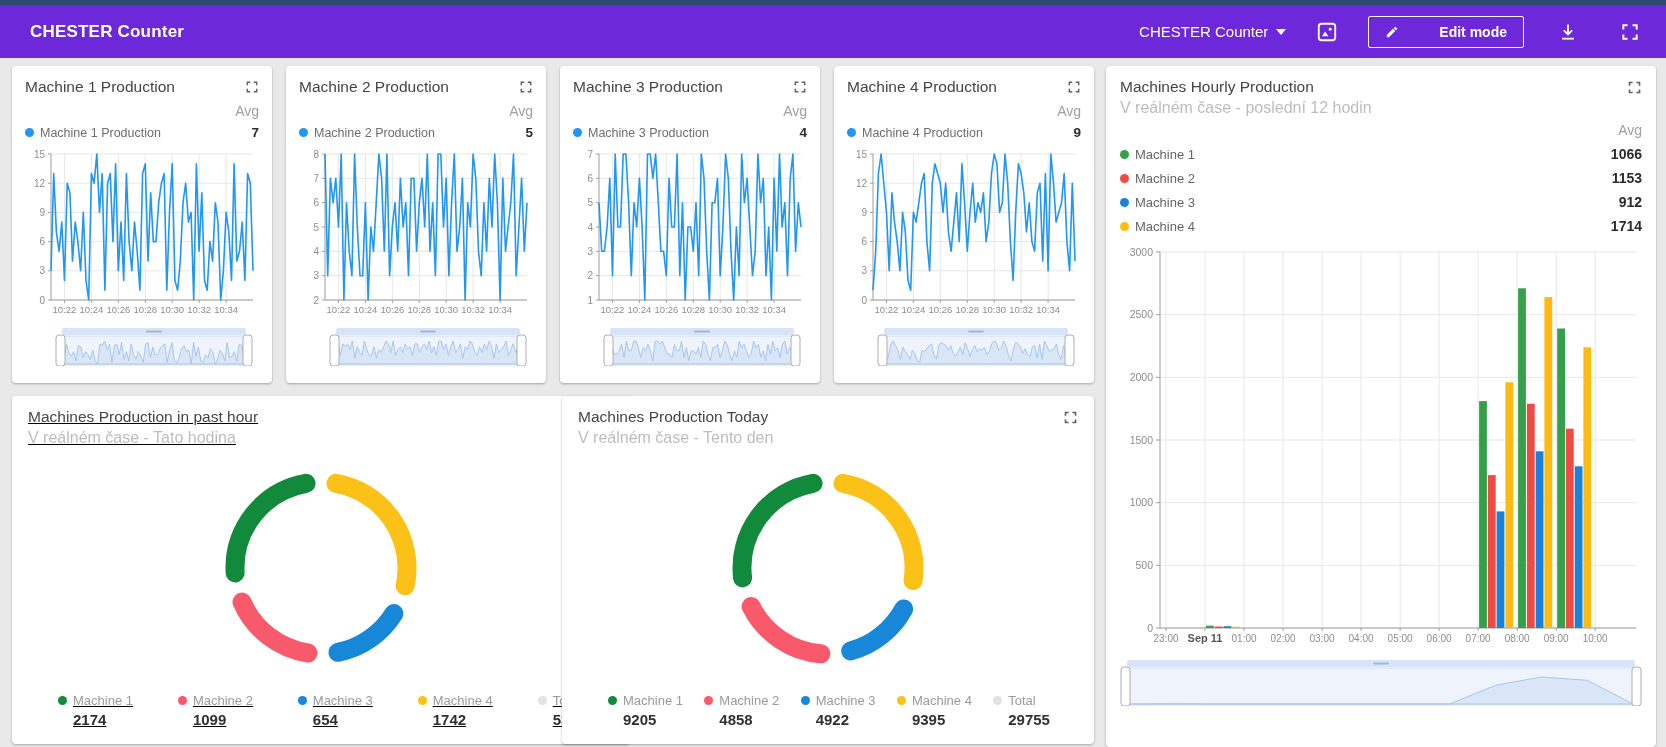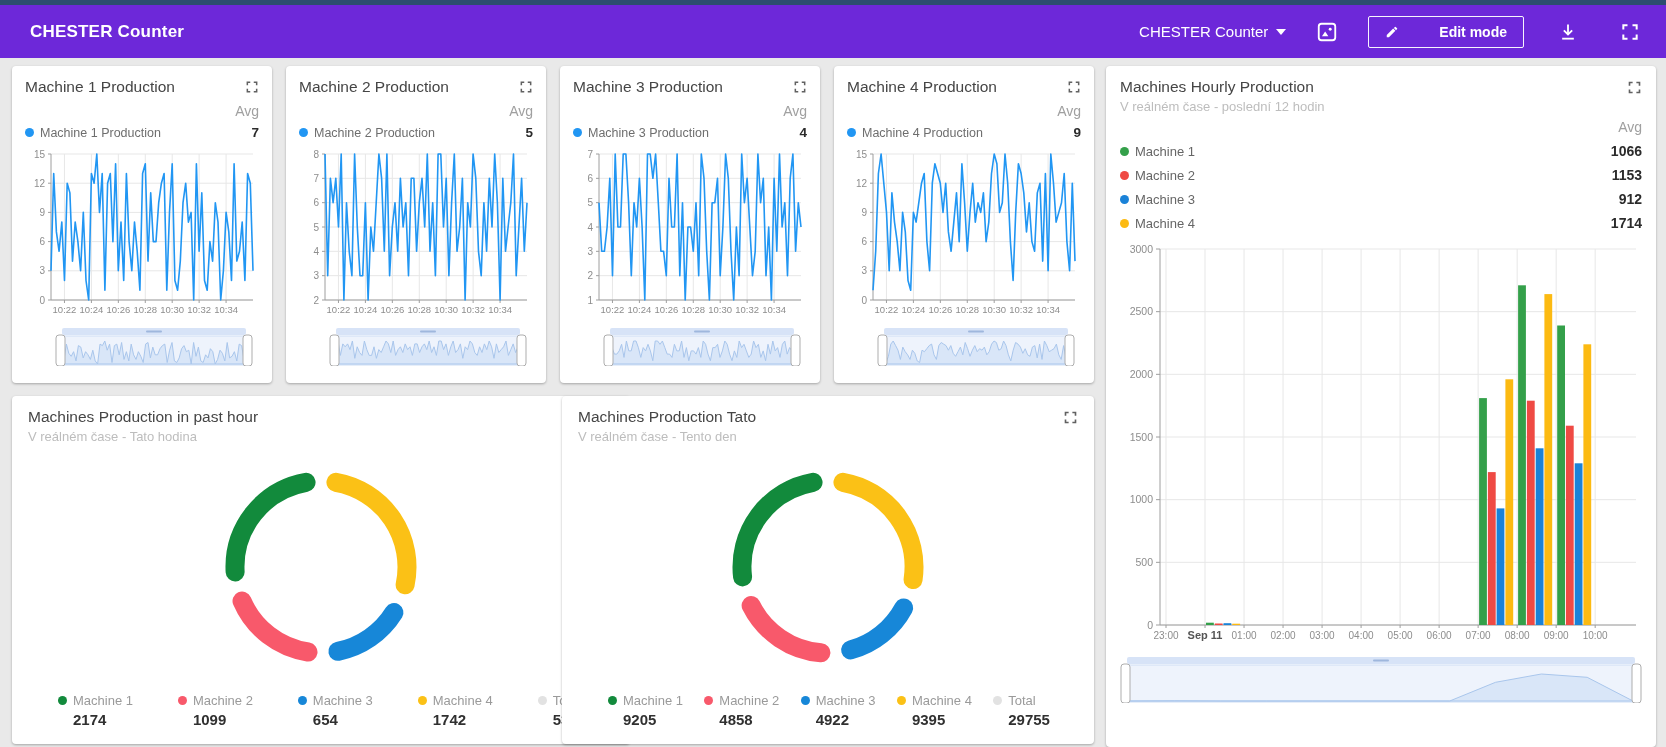--- a/index.html
+++ b/index.html
@@ -22,21 +22,21 @@
   .edit-btn{margin-left:30px;display:flex;align-items:center;border:1px solid rgba(255,255,255,.95);
     border-radius:2px;padding:7px 16px;font-size:14px;font-weight:bold;cursor:pointer;background:transparent;color:#fff;gap:32px;}
   .edit-btn svg{margin-right:8px;}
   
   .dashboard{position:relative;width:1666px;height:694px;}
   .card{position:absolute;background:#fff;border-radius:4px;box-shadow:0 1px 3px rgba(0,0,0,.18),0 1px 2px rgba(0,0,0,.12);
     box-sizing:border-box;}
   .machine-card{top:8px;width:260px;height:317px;padding:12px 13px 10px 13px;display:flex;flex-direction:column;}
   .card-head{display:flex;align-items:flex-start;justify-content:space-between;}
   .card-title{font-size:15.5px;font-weight:500;color:#454545;}
-  .card-subtitle{font-size:13px;color:#bdbdbd;margin-top:3px;}
+  .card-subtitle{font-size:16px;color:#bdbdbd;margin-top:3px;}
   .expand-icon{cursor:pointer;margin-top:2px;flex:0 0 auto;}
   .avg-head{text-align:right;font-size:14px;color:#a0a0a0;margin-top:5px;}
   .legend-row{display:flex;align-items:center;margin-top:6px;cursor:pointer;}
   .dot{width:9px;height:9px;border-radius:50%;display:inline-block;flex:0 0 auto;}
   .legend-label{font-size:12.5px;color:#6e6e6e;margin-left:6px;}
   .legend-value{margin-left:auto;font-size:13.5px;font-weight:bold;color:#2b2b2b;}
   .chart-box{margin-top:6px;}
   .nav-box{margin-top:6px;margin-left:30px;}
   
   .hourly-card{left:1106px;top:8px;width:550px;height:681px;padding:12px 14px;display:flex;flex-direction:column;}
@@ -509,21 +509,21 @@
         </svg></div>
   <div class="nav-box"><svg width="198" height="38">
           <rect x="7" y="0" width="184" height="7" rx="2" fill="#d7e3f7"></rect>
           <rect x="91" y="2.5" width="16" height="2" rx="1" fill="#9fb7dd"></rect>
           <rect x="7" y="8" width="184" height="29" rx="2" fill="#eef3fc" stroke="#cdddf4"></rect>
           <path d="M 9,36 L 9.0,34.5 L 11.4,28.3 L 13.8,16.1 L 16.2,13.0 L 18.6,17.6 L 21.0,22.2 L 23.4,31.4 L 25.8,19.1 L 28.2,23.7 L 30.6,26.8 L 33.0,31.4 L 35.4,22.2 L 37.8,25.3 L 40.2,32.9 L 42.6,34.5 L 45.0,22.2 L 47.4,23.7 L 49.8,20.7 L 52.2,17.6 L 54.6,16.1 L 57.0,26.8 L 59.4,31.4 L 61.8,17.6 L 64.2,14.5 L 66.6,16.1 L 69.0,17.6 L 71.4,22.2 L 73.8,17.6 L 76.2,25.3 L 78.6,28.3 L 81.0,23.7 L 83.4,19.1 L 85.8,26.8 L 88.2,14.5 L 90.6,20.7 L 93.0,28.3 L 95.4,22.2 L 97.8,17.6 L 100.2,23.7 L 102.6,20.7 L 105.0,22.2 L 107.4,19.1 L 109.8,26.8 L 112.2,23.7 L 114.6,16.1 L 117.0,13.0 L 119.4,14.5 L 121.8,22.2 L 124.2,20.7 L 126.6,13.0 L 129.0,17.6 L 131.4,26.8 L 133.8,32.9 L 136.2,22.2 L 138.6,14.5 L 141.0,16.1 L 143.4,19.1 L 145.8,25.3 L 148.2,20.7 L 150.6,26.8 L 153.0,28.3 L 155.4,19.1 L 157.8,17.6 L 160.2,29.9 L 162.6,16.1 L 165.0,31.4 L 167.4,13.0 L 169.8,17.6 L 172.2,23.7 L 174.6,22.2 L 177.0,20.7 L 179.4,16.1 L 181.8,26.8 L 184.2,31.4 L 186.6,17.6 L 189.0,29.9 L 189,36 Z" fill="#d9e6f8" stroke="#a9c6ec" stroke-width="1"></path>
           <rect x="1" y="7" width="9" height="31" rx="3" fill="#ffffff" stroke="#adadad"></rect>
           <rect x="188" y="7" width="9" height="31" rx="3" fill="#ffffff" stroke="#adadad"></rect>
         </svg></div>
 </div>
-    <div class="card donut-card" style="left: 12px; width: 618px;">
+    <div class="card donut-card" style="left: 12px; width: 618px; text-decoration: underline;">
   <div class="card-head">
     <div>
       <div class="card-title">Machines Production in past hour</div>
       <div class="card-subtitle">V reálném čase - Tato hodina</div>
     </div>
     <div class="expand-icon">
       <svg width="15" height="15" viewBox="0 0 24 24" fill="none" stroke="#616161" stroke-width="2.6">
         <path d="M4 9 V4 H9"></path>
             <path d="M15 4 H20 V9"></path>
             <path d="M20 15 V20 H15"></path>
@@ -573,21 +573,21 @@
             <span class="dot" style="background-color: rgb(226, 226, 226);"></span>
             <span class="donut-label">Total</span>
           </div>
       <div class="donut-value">5304</div>
     </div>
   </div>
 </div>
     <div class="card donut-card" style="left: 562px; width: 532px;">
   <div class="card-head">
     <div>
-      <div class="card-title">Machines Production Tato</div>
+      <div class="card-title">Machines Production Today</div>
       <div class="card-subtitle">V reálném čase - Tento den</div>
     </div>
     <div class="expand-icon">
       <svg width="15" height="15" viewBox="0 0 24 24" fill="none" stroke="#616161" stroke-width="2.6">
         <path d="M4 9 V4 H9"></path>
             <path d="M15 4 H20 V9"></path>
             <path d="M20 15 V20 H15"></path>
             <path d="M9 20 H4 V15"></path>
       </svg>
     </div>

